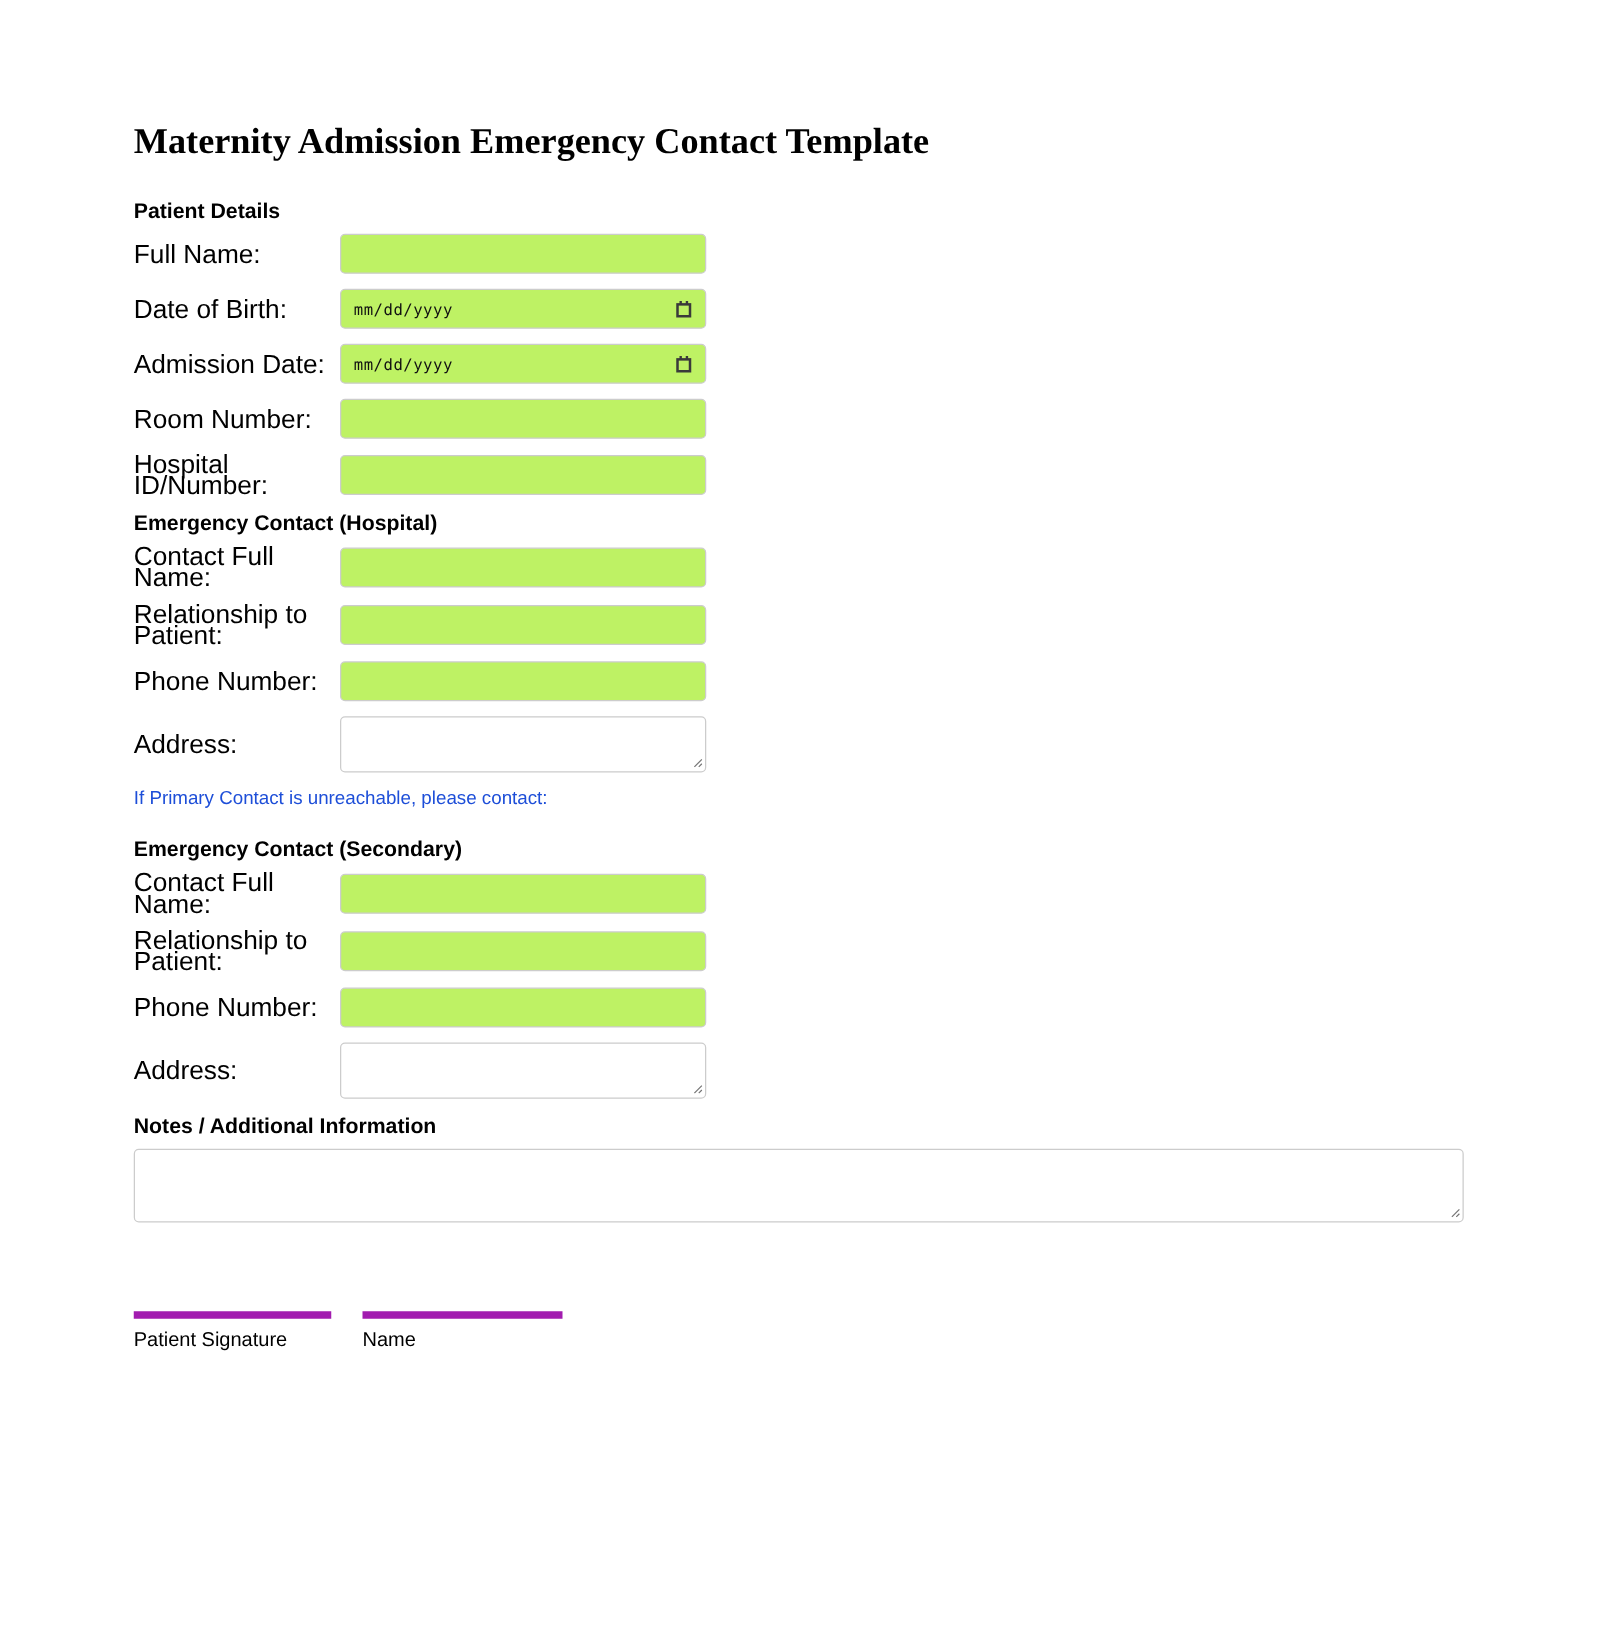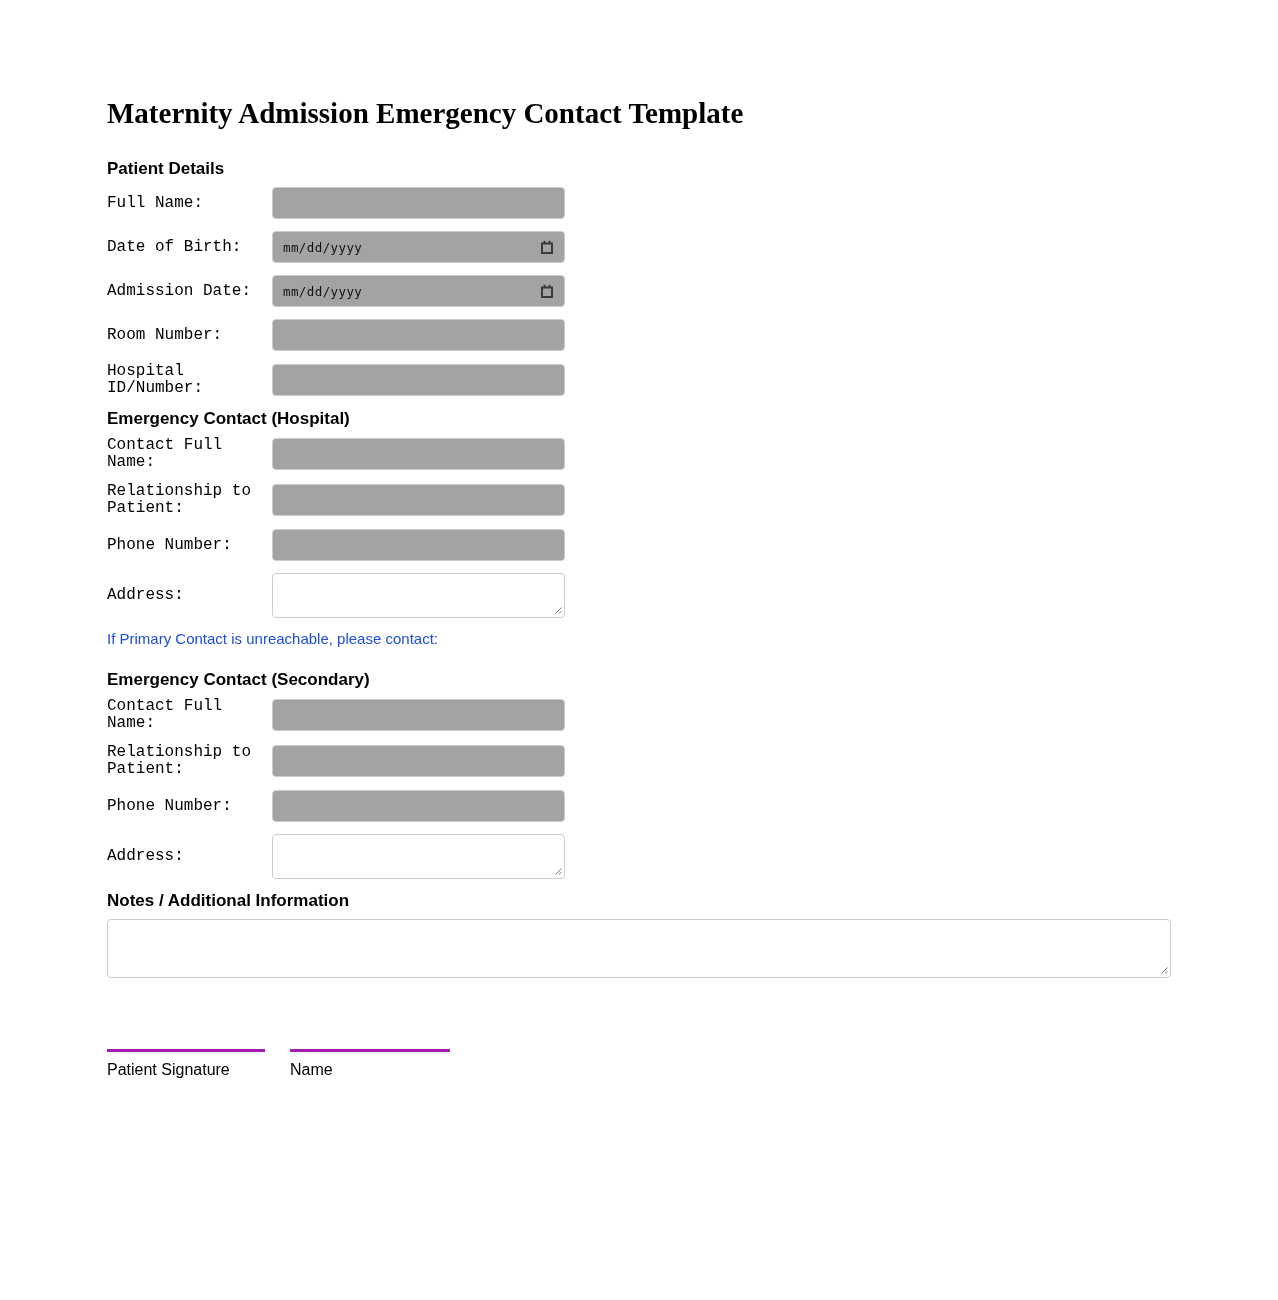--- a/index.html
+++ b/index.html
@@ -30,34 +30,33 @@
   .mt14 { margin-top: 8px; }
 
   .form-row {
     display: flex;
     align-items: center;
     margin-bottom: 12px;
   }
   .form-label {
     width: 165px;
     flex-shrink: 0;
-    font-size: 16px;
+    font-size: 21px;
     line-height: 17px;
     padding-right: 10px;
     box-sizing: border-box;
-    font-family: Liberation Mono, monospace;
   }
 
   .text-input {
     width: 293px;
     height: 32px;
     box-sizing: border-box;
     border: 1px solid #cccccc;
     border-radius: 4px;
-    background: #a3a3a3;
+    background: #bef264;
     padding: 0 10px;
     font-family: inherit;
     font-size: 14px;
     color: #000;
     outline: none;
   }
 
   .date-field {
     display: flex;
     align-items: center;
@@ -105,21 +104,21 @@
     color: #1d4ed8;
   }
 
   .notes-block { margin-top: 0; }
 
   .signature-row {
     display: flex;
     margin-top: 71px;
   }
   .sig-block {
-    border-top: 3px solid #a21caf;
+    border-top: 6px solid #a21caf;
     padding-top: 9px;
     font-size: 16px;
     line-height: 18px;
   }
   .sig-block.sig-patient { width: 158px; margin-right: 25px; }
   .sig-block.sig-date { width: 160px; }
 </style>
 </head>
 <body>
 

